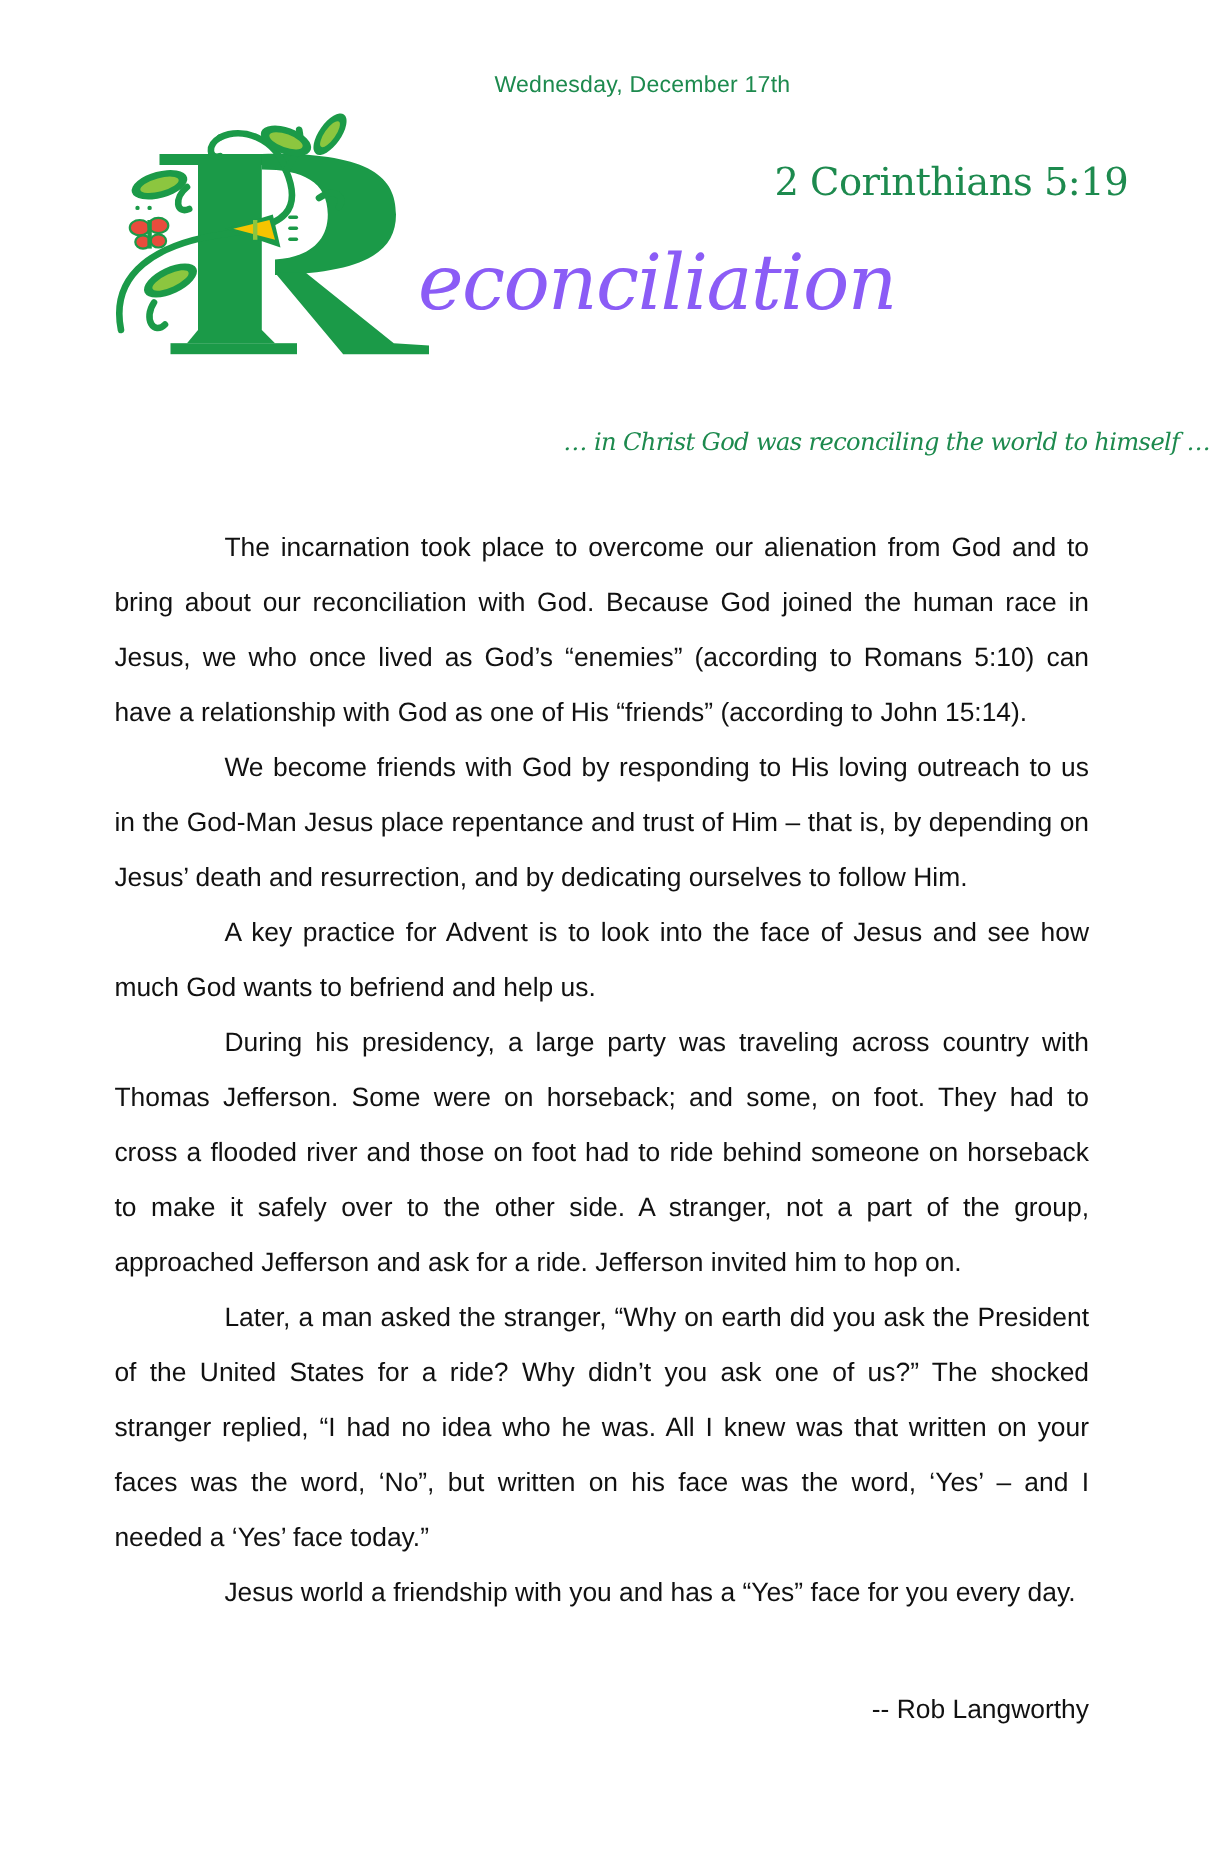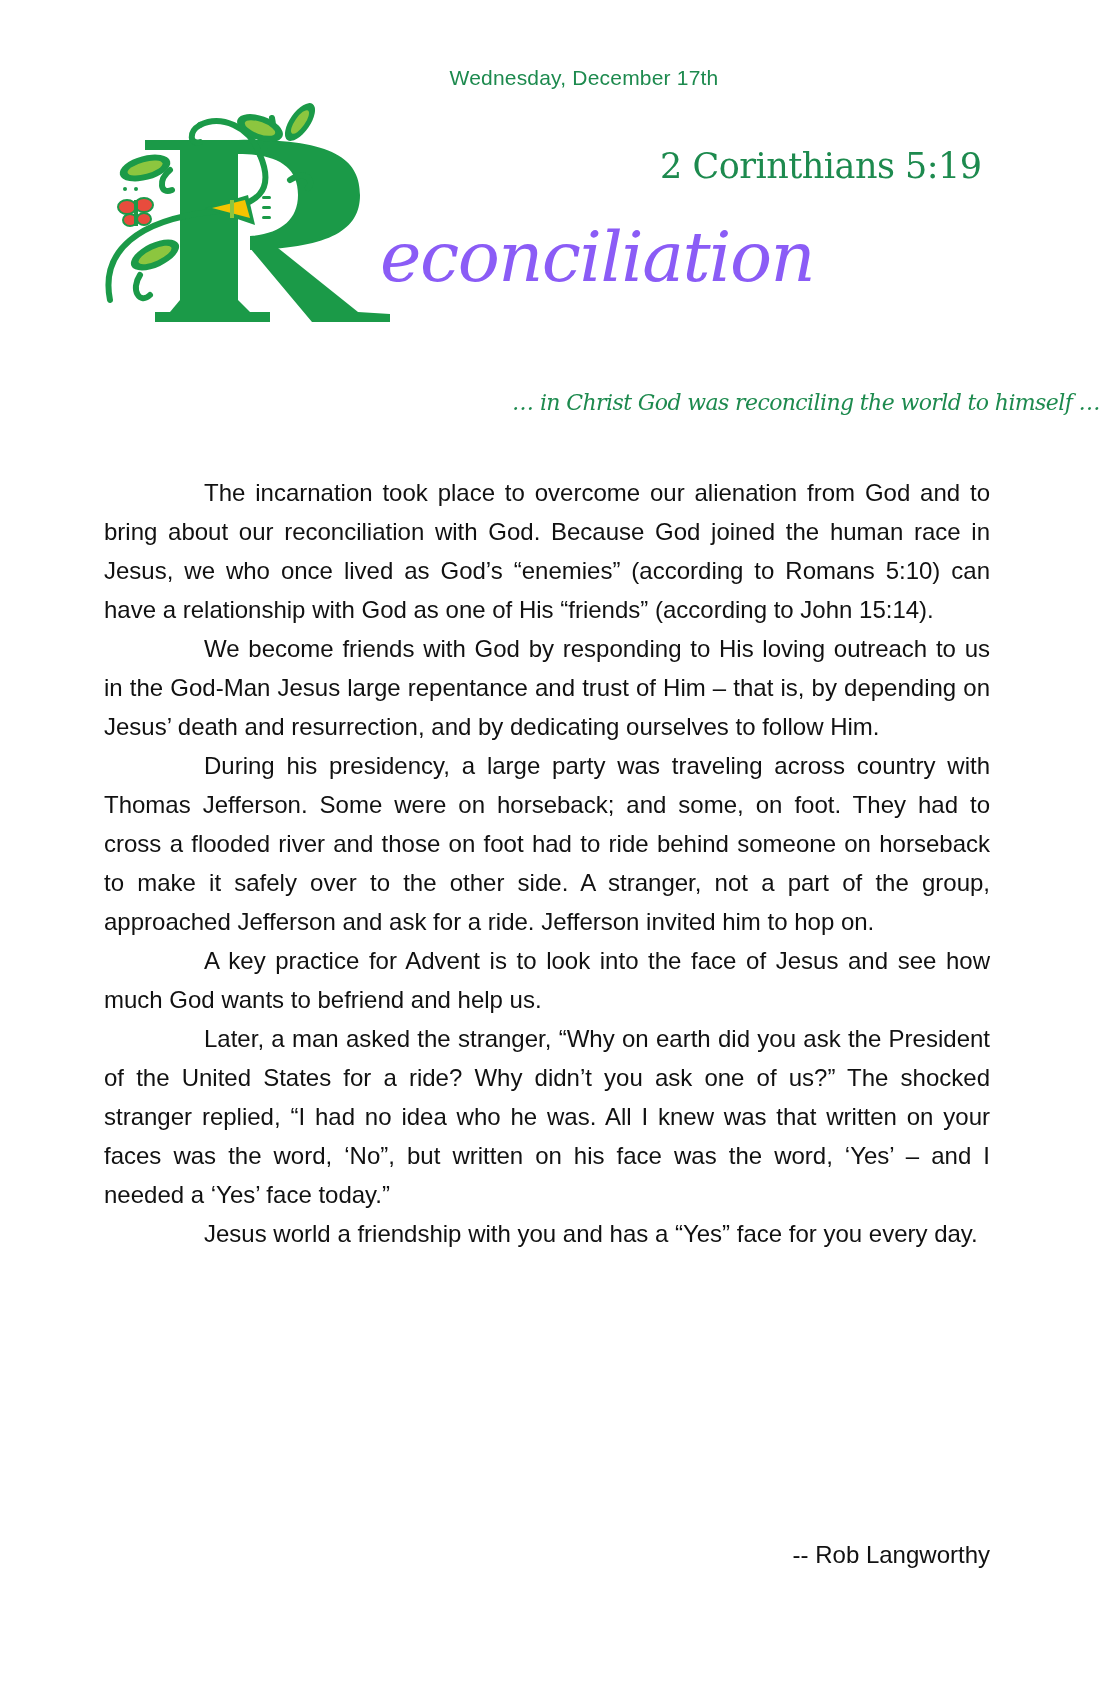--- a/index.html
+++ b/index.html
@@ -6,40 +6,40 @@
   body { width: 1100px; height: 1700px; position: relative; overflow: hidden; }
   .page { position: absolute; left: 0; top: 0; width: 1100px; height: 1700px; background: #fff; }
 
   .date {
     position: absolute; left: 0; width: 1100px; top: 66px;
     text-align: center; padding-left: 68px; box-sizing: border-box;
     font-family: "Liberation Sans", sans-serif; font-size: 21px;
     color: #1d8a4e; letter-spacing: 0.2px;
   }
   .verse-ref {
-    position: absolute; left: 660px; top: 146px;
+    position: absolute; left: 704px; top: 146px;
     font-family: "DejaVu Serif", serif; font-size: 35px;
     color: #1d8a4e; letter-spacing: -0.5px; white-space: nowrap;
   }
   .logo-r { position: absolute; left: 100px; top: 100px; width: 300px; height: 230px; }
   .title-rest {
     position: absolute; left: 380px; top: 222px;
     font-family: "DejaVu Serif", serif; font-style: italic; font-size: 70px;
     color: #8b5cf6; letter-spacing: -1.5px; white-space: nowrap; line-height: 1;
   }
   .epigraph {
     position: absolute; left: 0; width: 1100px; top: 390px;
     text-align: right;
     font-family: "DejaVu Serif", serif; font-style: italic; font-size: 22px;
     color: #1d8a4e; letter-spacing: -0.6px;
   }
   .body-text {
     position: absolute; left: 104px; width: 886px; top: 473px;
     font-family: "Liberation Sans", sans-serif; font-size: 24px;
-    line-height: 39px; color: #111;
+    line-height: 50px; color: #111;
     text-align: justify;
   }
   .body-text p { margin: 0; text-indent: 100px; text-align: justify; }
   .author {
     position: absolute; right: 110px; top: 1541px;
     font-family: "Liberation Sans", sans-serif; font-size: 24px; color: #111;
     white-space: nowrap;
   }
 </style>
 </head>
@@ -105,22 +105,22 @@
       <rect x="162" y="116" width="9" height="3" rx="1.5" fill="#1b9a48"></rect>
     </g>
   </svg>
 
   <div class="title-rest">econciliation</div>
 
   <div class="epigraph">… in Christ God was reconciling the world to himself …</div>
 
   <div class="body-text">
     <p>The incarnation took place to overcome our alienation from God and to bring about our reconciliation with God.  Because God joined the human race in Jesus, we who once lived as God’s “enemies” (according to Romans 5:10) can have a relationship with God as one of His “friends” (according to John 15:14).</p>
-    <p>We become friends with God by responding to His loving outreach to us in the God-Man Jesus large repentance and trust of Him – that is, by depending on Jesus’ death and resurrection, and by dedicating ourselves to follow Him.</p>
+    <p>We become friends with God by responding to His loving outreach to us in the God-Man Jesus place repentance and trust of Him – that is, by depending on Jesus’ death and resurrection, and by dedicating ourselves to follow Him.</p>
+    <p>A key practice for Advent is to look into the face of Jesus and see how much God wants to befriend and help us.</p>
     <p>During his presidency, a large party was traveling across country with Thomas Jefferson.  Some were on horseback; and some, on foot.  They had to cross a flooded river and those on foot had to ride behind someone on horseback to make it safely over to the other side.  A stranger, not a part of the group, approached Jefferson and ask for a ride.  Jefferson invited him to hop on.</p>
-    <p>A key practice for Advent is to look into the face of Jesus and see how much God wants to befriend and help us.</p>
     <p>Later, a man asked the stranger, “Why on earth did you ask the President of the United States for a ride? Why didn’t you ask one of us?” The shocked stranger replied, “I had no idea who he was.  All I knew was that written on your faces was the word, ‘No”, but written on his face was the word, ‘Yes’ – and I needed a ‘Yes’ face today.”</p>
     <p>Jesus world a friendship with you and has a “Yes” face for you every day.</p>
   </div>
 
   <div class="author">-- Rob Langworthy</div>
 
 </div>
 
 </body></html>

